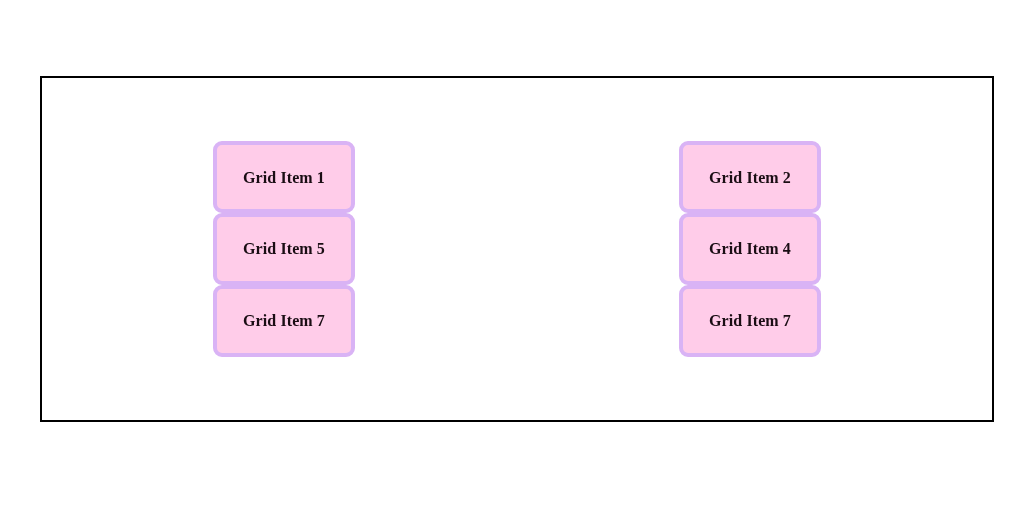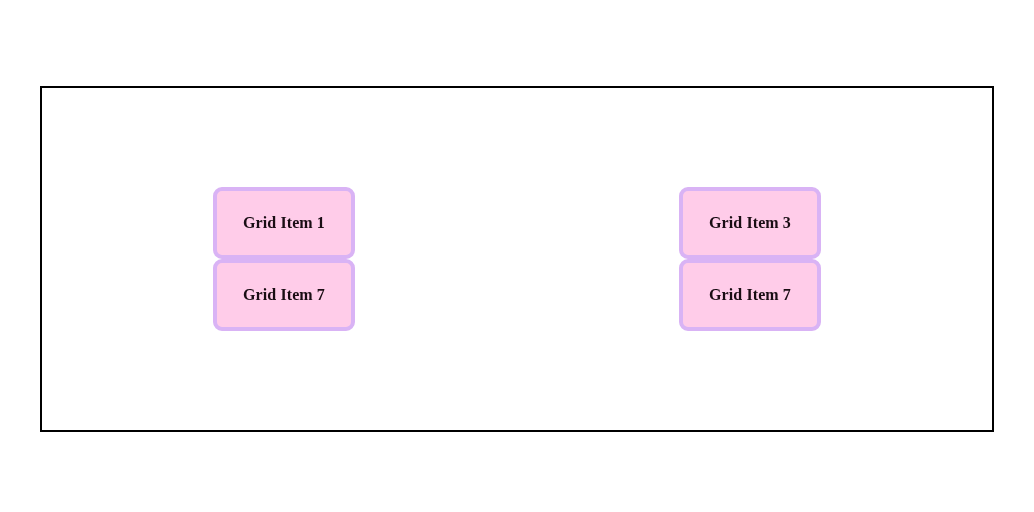--- a/index.html
+++ b/index.html
@@ -19,21 +19,21 @@
     position: relative;
     width: 1034px;
     height: 512px;
     background: #ffffff;
   }
 
   
   .grid-container {
     position: absolute;
     left: 40px;
-    top: 86px;
+    top: 76px;
     width: 950px;
     height: 342px;
     border: 2px solid #000000;
     background: #ffffff;
     box-sizing: content-box;
 
     display: grid;
     grid-template-columns: 142px 142px;
     grid-auto-rows: 71.7px;
     justify-content: center;
@@ -71,25 +71,31 @@
 <body>
 
 <div class="page">
 
   <div class="grid-container">
 
     <div class="grid-item">
       <span class="grid-item-label">Grid Item 1</span>
     </div>
 
+    <div class="grid-item">
+      <span class="grid-item-label">Grid Item 2</span>
+    </div>
 
     <div class="grid-item">
-      <span class="grid-item-label">Grid Item 3</span>
+      <span class="grid-item-label">Grid Item 5</span>
     </div>
 
+    <div class="grid-item">
+      <span class="grid-item-label">Grid Item 4</span>
+    </div>
 
     <div class="grid-item">
       <span class="grid-item-label">Grid Item 7</span>
     </div>
 
     <div class="grid-item">
       <span class="grid-item-label">Grid Item 7</span>
     </div>
 
   </div>

